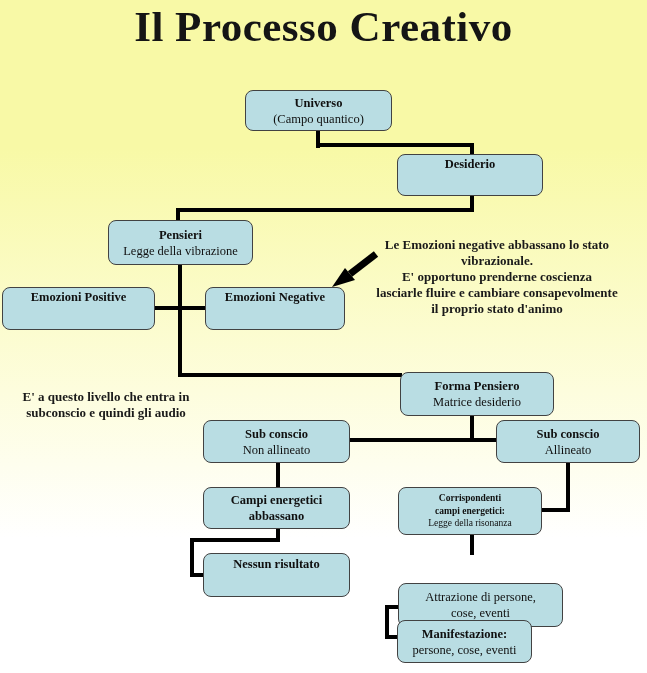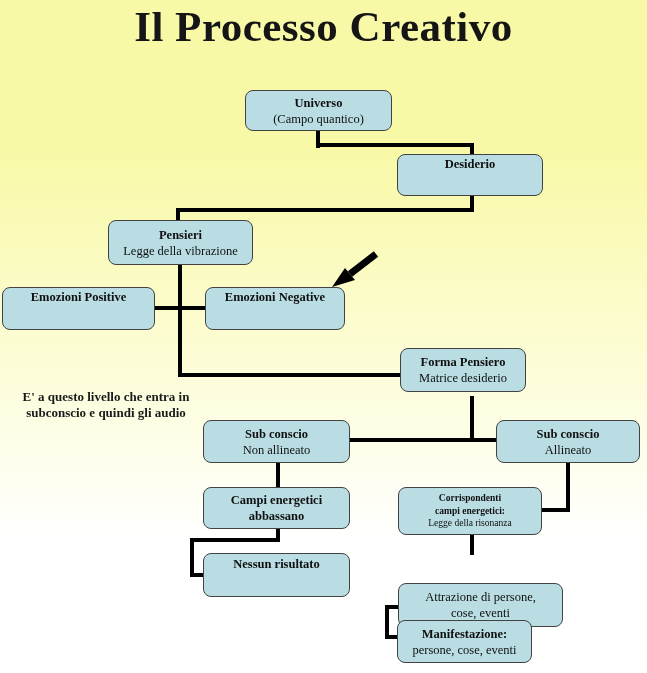--- a/index.html
+++ b/index.html
@@ -91,21 +91,21 @@
   </div>
 
   <div class="node one" style="left:2px;top:287px;width:153px;height:43px">
     <div class="b">Emozioni Positive</div>
   </div>
 
   <div class="node one" style="left:205px;top:287px;width:140px;height:43px">
     <div class="b">Emozioni Negative</div>
   </div>
 
-  <div class="node" style="left:400px;top:348px;width:126px;height:44px">
+  <div class="node" style="left:400px;top:372px;width:154px;height:44px">
     <div class="b">Forma Pensiero</div>
     <div>Matrice desiderio</div>
   </div>
 
   <div class="node" style="left:203px;top:420px;width:147px;height:43px">
     <div class="b">Sub conscio</div>
     <div>Non allineato</div>
   </div>
 
   <div class="node" style="left:496px;top:420px;width:144px;height:43px">
@@ -131,20 +131,27 @@
   <div class="node" style="left:398px;top:583px;width:165px;height:44px">
     <div>Attrazione di persone,</div>
     <div>cose, eventi</div>
   </div>
 
   <div class="node" style="left:397px;top:620px;width:135px;height:43px">
     <div class="b">Manifestazione:</div>
     <div>persone, cose, eventi</div>
   </div>
 
+  <div class="note" style="left:347px;top:237px;width:300px">
+    <div>Le Emozioni negative abbassano lo stato</div>
+    <div>vibrazionale.</div>
+    <div>E' opportuno prenderne coscienza</div>
+    <div>lasciarle fluire e cambiare consapevolmente</div>
+    <div>il proprio stato d'animo</div>
+  </div>
   <svg class="arrow-svg" style="left:328px;top:249px" width="52" height="42" viewBox="0 0 52 42">
     <line x1="48" y1="5" x2="22" y2="25" stroke="#000" stroke-width="7"></line>
     <polygon points="4,38 27,31 17,19" fill="#000"></polygon>
   </svg>
 
   <div class="note" style="left:0px;top:389px;width:212px">
     <div>E' a questo livello che entra in</div>
     <div>subconscio e quindi gli audio</div>
   </div>
 

